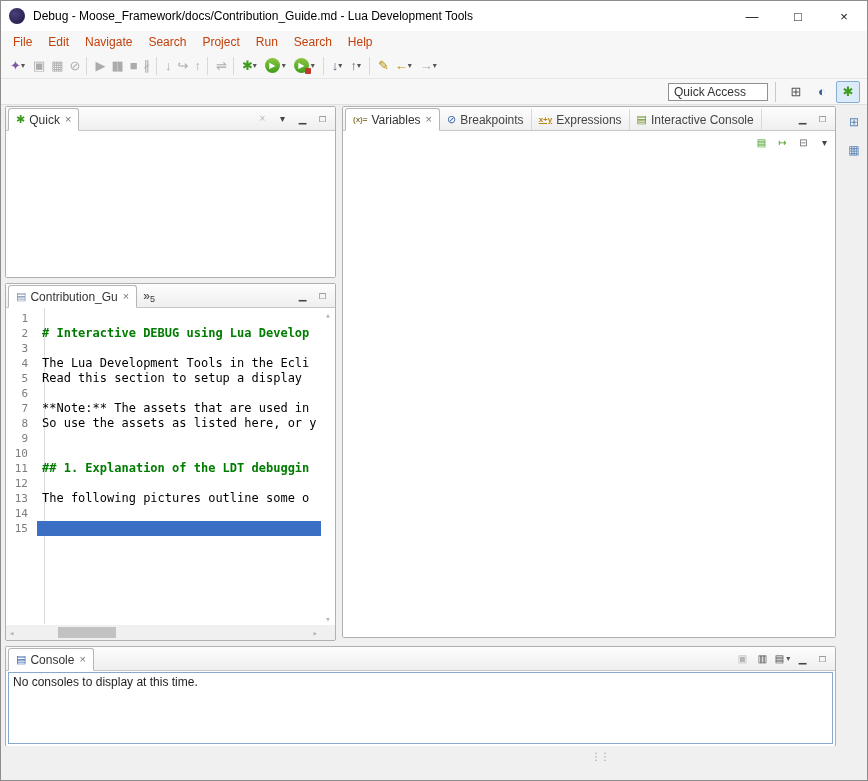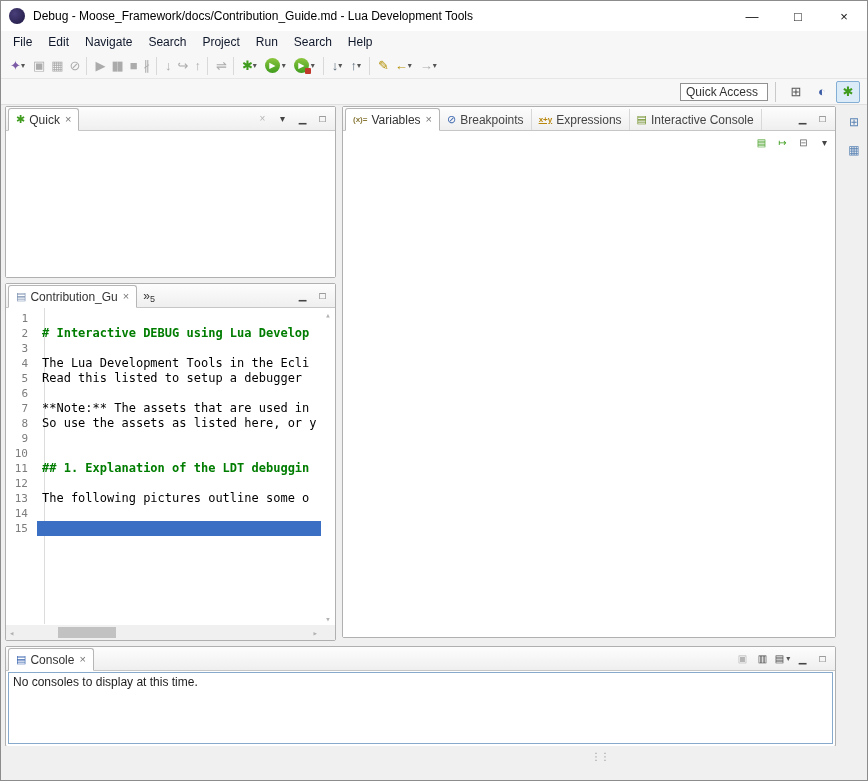--- a/index.html
+++ b/index.html
@@ -9,36 +9,36 @@
 
   
   #titlebar { height:30px; background:#ffffff; display:flex; align-items:center; padding-left:8px; }
   #app-logo { width:16px; height:16px; border-radius:50%; background:radial-gradient(circle at 35% 35%, #4a3f7a, #1d1740); flex:0 0 auto; }
   #title-text { margin-left:8px; font-size:12px; color:#000; white-space:nowrap; overflow:hidden; flex:1; }
   #win-controls { display:flex; height:30px; flex:0 0 auto; }
   .win-btn { width:46px; height:30px; display:flex; align-items:center; justify-content:center; font-size:13px; color:#111; cursor:default; }
 
   
   #menubar { height:22px; background:#f7f7f7; display:flex; align-items:center; padding-left:4px; }
-  .menu-item { padding:3px 8px; color:#0f172a; }
+  .menu-item { padding:3px 8px; color:#c2410c; }
 
   
   #toolbar { height:26px; background:#f7f7f7; display:flex; align-items:center; padding-left:5px; border-bottom:1px solid #e6e6e6; }
   .tb-group { display:flex; align-items:center; }
   .tb-sep { width:1px; height:18px; background:#d9d9d9; margin:0 4px; }
   .tb-btn { display:inline-flex; align-items:center; height:22px; padding:0 3px; margin:0 1px; border-radius:2px; }
   .tb-btn .g { font-size:13px; line-height:1; letter-spacing:-2px; }
   .tb-btn.dis .g { color:#ababab !important; }
   .dd { font-size:8px; color:#555; margin-left:2px; }
   .circwrap { position:relative; display:inline-flex; }
   .circ { width:15px; height:15px; border-radius:50%; background:linear-gradient(#8cc63f,#3f9c1e); color:#fff; font-size:8px; display:flex; align-items:center; justify-content:center; }
   .extdot { position:absolute; width:6px; height:6px; background:#c0392b; right:-2px; bottom:-1px; border-radius:1px; }
 
   #subtoolbar { height:26px; background:#f7f7f7; display:flex; align-items:center; justify-content:flex-end; padding-right:6px; border-bottom:1px solid #e0e0e0; }
-  #quick-access { width:88px; height:18px; border:1px solid #919191; background:#fff; color:#333; font-size:12px; padding:1px 5px; line-height:14px; }
+  #quick-access { width:100px; height:18px; border:1px solid #919191; background:#fff; color:#333; font-size:12px; padding:1px 5px; line-height:14px; }
   .vsep { width:1px; height:20px; background:#c9c9c9; margin:0 7px; }
   .persp-btn { width:24px; height:22px; display:flex; align-items:center; justify-content:center; margin:0 1px; font-size:13px; border:1px solid transparent; }
   .persp-btn.active { background:#dcebf8; border:1px solid #84aed4; border-radius:2px; }
 
   
   .panel { position:absolute; background:#fff; border:1px solid #b0b0b0; border-radius:2px; }
   .phead { height:24px; background:linear-gradient(#fdfdfd,#efefef); border-bottom:1px solid #c6c6c6; display:flex; align-items:flex-end; position:relative; padding-left:2px; }
   .tabs-wrap { display:flex; align-items:flex-end; height:24px; }
   .tab { height:23px; display:inline-flex; align-items:center; padding:0 7px; color:#333; white-space:nowrap; }
   .tab.sel { background:#fff; border:1px solid #b6b6b6; border-bottom:1px solid #fff; border-radius:3px 3px 0 0; margin-bottom:-1px; }
@@ -321,21 +321,21 @@
           </span>
         </div>
     </div>
     <div id="ed-content">
       <div id="ed-gutterline"></div>
       <div id="ed-lines">
           <div class="ed-row"><span class="ed-num">1</span><span class="ed-text"></span></div>
           <div class="ed-row"><span class="ed-num">2</span><span class="ed-text"><span class="seg-h"># Interactive DEBUG using Lua Develop</span></span></div>
           <div class="ed-row"><span class="ed-num">3</span><span class="ed-text"></span></div>
           <div class="ed-row"><span class="ed-num">4</span><span class="ed-text"><span class="seg-p">The Lua Development Tools in the Ecli</span></span></div>
-          <div class="ed-row"><span class="ed-num">5</span><span class="ed-text"><span class="seg-p">Read this listed to setup a debugger</span></span></div>
+          <div class="ed-row"><span class="ed-num">5</span><span class="ed-text"><span class="seg-p">Read this section to setup a display</span></span></div>
           <div class="ed-row"><span class="ed-num">6</span><span class="ed-text"></span></div>
           <div class="ed-row"><span class="ed-num">7</span><span class="ed-text"><span class="seg-i">**Note:**</span><span class="seg-p"> The assets that are used in</span></span></div>
           <div class="ed-row"><span class="ed-num">8</span><span class="ed-text"><span class="seg-p">So use the assets as listed here, or y</span></span></div>
           <div class="ed-row"><span class="ed-num">9</span><span class="ed-text"></span></div>
           <div class="ed-row"><span class="ed-num">10</span><span class="ed-text"></span></div>
           <div class="ed-row"><span class="ed-num">11</span><span class="ed-text"><span class="seg-h">## 1. Explanation of the LDT debuggin</span></span></div>
           <div class="ed-row"><span class="ed-num">12</span><span class="ed-text"></span></div>
           <div class="ed-row"><span class="ed-num">13</span><span class="ed-text"><span class="seg-p">The following pictures outline some o</span></span></div>
           <div class="ed-row"><span class="ed-num">14</span><span class="ed-text"></span></div>
           <div class="ed-row"><span class="ed-num">15</span><span class="ed-text sel"></span></div>

